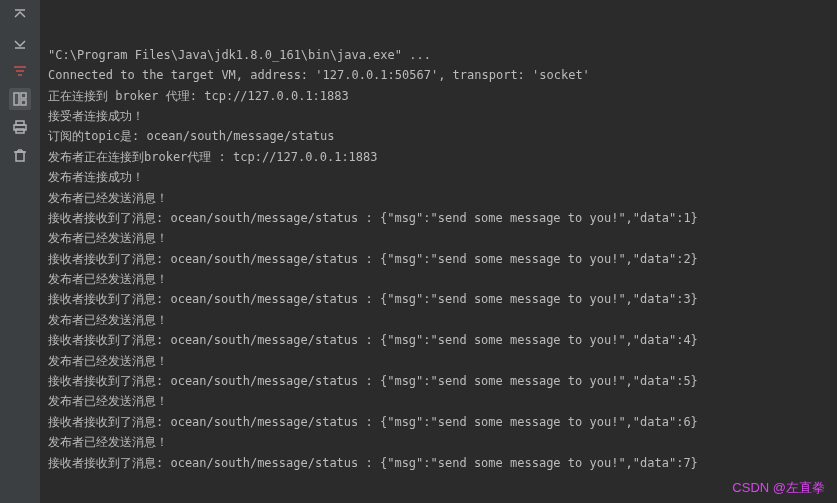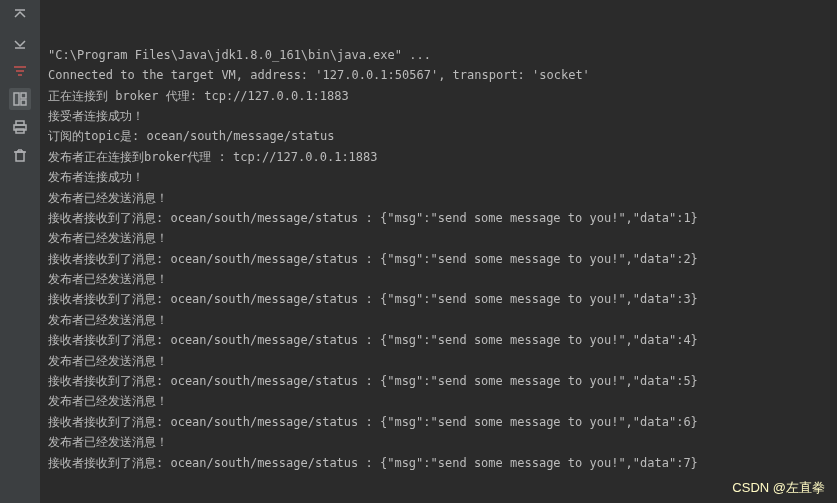--- a/index.html
+++ b/index.html
@@ -55,21 +55,21 @@
       line-height: 1.7;
       white-space: pre-wrap;
     }
     .console-line {
       display: block;
     }
     .watermark {
       position: absolute;
       bottom: 6px;
       right: 12px;
-      color: #fef9c3;
+      color: #d946ef;
       font-size: 13px;
       font-family: sans-serif;
     }
   </style>
 </head>
 <body>
 
 <div class="container">
   <div class="sidebar">
     <div class="sidebar-icon">

